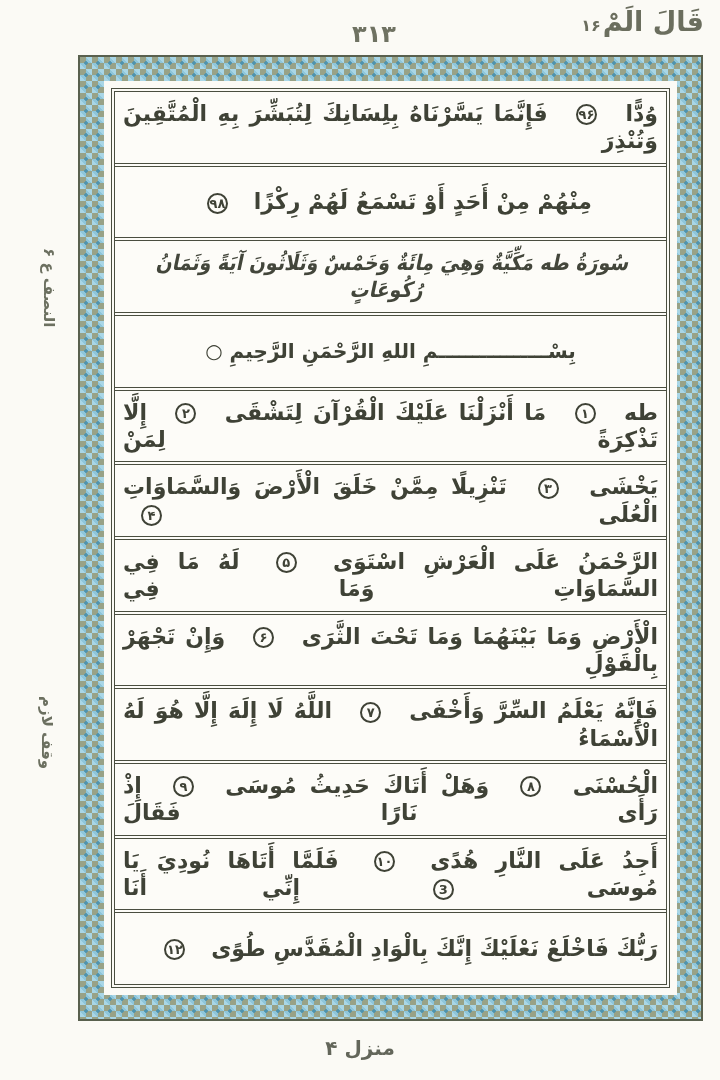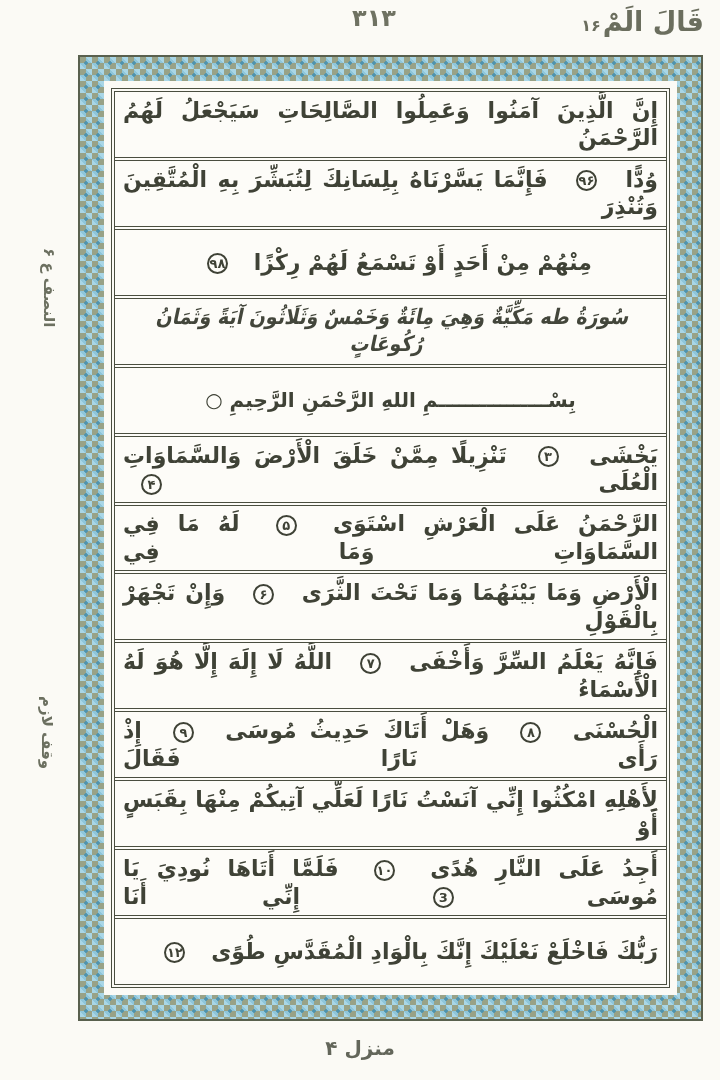--- a/index.html
+++ b/index.html
@@ -1,21 +1,21 @@
 <!DOCTYPE html>
 <html lang="ar" dir="rtl"><head>
 <meta charset="utf-8">
 <style>
   * { margin:0; padding:0; box-sizing:border-box; }
   body { width:720px; height:1080px; font-family:"DejaVu Sans", sans-serif; }
   .page { position:relative; width:720px; height:1080px; background:#fbfaf5; overflow:hidden; }
 
   
   .header { position:absolute; top:0; left:0; width:720px; height:52px; }
-  .page-number { position:absolute; top:4px; left:352px; font-size:24px; font-weight:bold;
+  .page-number { position:absolute; top:20px; left:352px; font-size:24px; font-weight:bold;
                  color:#6f7262; letter-spacing:2px; }
   .juz-label { position:absolute; top:6px; right:16px; font-size:27px; font-weight:bold;
                color:#6b6e5e; direction:rtl; }
   .juz-label .juz-num { font-size:16px; font-weight:bold; margin-right:2px;margin-top:34px; }
 
   
   .frame { position:absolute; left:78px; top:55px; width:625px; height:966px;
            border:2px solid #59604e; padding:24px;
            background-color:#98a287;
            background-image:
@@ -68,51 +68,48 @@
     <div class="juz-label">
       <span>قَالَ الَمْ</span><span class="juz-num">۱۶</span>
     </div>
   </div>
 
   <div class="frame">
     <div class="frame-gap">
       <div class="inner-frame">
         <div class="text-area" id="text-area">
             <div class="row row-ayah">
-              <span class="line-text">إِنَّ الَّذِينَ آمَنُوا وَعَمِلُوا الصَّالِحَاتِ سَيَجْعَلُ لَهُمُ الرَّحْمَنُ</span>
-            </div>
-            <div class="row row-ayah">
               <span class="line-text">وُدًّا <span class="ayah-num">۹۶</span> فَإِنَّمَا يَسَّرْنَاهُ بِلِسَانِكَ لِتُبَشِّرَ بِهِ الْمُتَّقِينَ وَتُنْذِرَ</span>
             </div>
             <div class="row row-center">
               <span class="line-text">مِنْهُمْ مِنْ أَحَدٍ أَوْ تَسْمَعُ لَهُمْ رِكْزًا <span class="ayah-num">۹۸</span></span>
             </div>
             <div class="row row-surah-band">
               <span class="line-text">سُورَةُ طه مَكِّيَّةٌ وَهِيَ مِائَةٌ وَخَمْسٌ وَثَلَاثُونَ آيَةً وَثَمَانُ رُكُوعَاتٍ</span>
             </div>
             <div class="row row-bismillah">
               <span class="line-text">بِسْــــــــــــــــمِ اللهِ الرَّحْمَنِ الرَّحِيمِ ○</span>
+            </div>
+            <div class="row row-ayah">
+              <span class="line-text">طه <span class="ayah-num">۱</span> مَا أَنْزَلْنَا عَلَيْكَ الْقُرْآنَ لِتَشْقَى <span class="ayah-num">۲</span> إِلَّا تَذْكِرَةً لِمَنْ</span>
             </div>
             <div class="row row-ayah">
               <span class="line-text">يَخْشَى <span class="ayah-num">۳</span> تَنْزِيلًا مِمَّنْ خَلَقَ الْأَرْضَ وَالسَّمَاوَاتِ الْعُلَى <span class="ayah-num">۴</span></span>
             </div>
             <div class="row row-ayah">
               <span class="line-text">الرَّحْمَنُ عَلَى الْعَرْشِ اسْتَوَى <span class="ayah-num">۵</span> لَهُ مَا فِي السَّمَاوَاتِ وَمَا فِي</span>
             </div>
             <div class="row row-ayah">
               <span class="line-text">الْأَرْضِ وَمَا بَيْنَهُمَا وَمَا تَحْتَ الثَّرَى <span class="ayah-num">۶</span> وَإِنْ تَجْهَرْ بِالْقَوْلِ</span>
             </div>
             <div class="row row-ayah">
               <span class="line-text">فَإِنَّهُ يَعْلَمُ السِّرَّ وَأَخْفَى <span class="ayah-num">۷</span> اللَّهُ لَا إِلَهَ إِلَّا هُوَ لَهُ الْأَسْمَاءُ</span>
             </div>
             <div class="row row-ayah">
               <span class="line-text">الْحُسْنَى <span class="ayah-num">۸</span> وَهَلْ أَتَاكَ حَدِيثُ مُوسَى <span class="ayah-num">۹</span> إِذْ رَأَى نَارًا فَقَالَ</span>
-            </div>
-            <div class="row row-ayah">
-              <span class="line-text">لِأَهْلِهِ امْكُثُوا إِنِّي آنَسْتُ نَارًا لَعَلِّي آتِيكُمْ مِنْهَا بِقَبَسٍ أَوْ</span>
             </div>
             <div class="row row-ayah">
               <span class="line-text">أَجِدُ عَلَى النَّارِ هُدًى <span class="ayah-num">۱۰</span> فَلَمَّا أَتَاهَا نُودِيَ يَا مُوسَى <span class="ayah-num">3</span> إِنِّي أَنَا</span>
             </div>
             <div class="row row-last">
               <span class="line-text">رَبُّكَ فَاخْلَعْ نَعْلَيْكَ إِنَّكَ بِالْوَادِ الْمُقَدَّسِ طُوًى <span class="ayah-num">۱۲</span></span>
             </div>
           </div>
       </div>
     </div>

